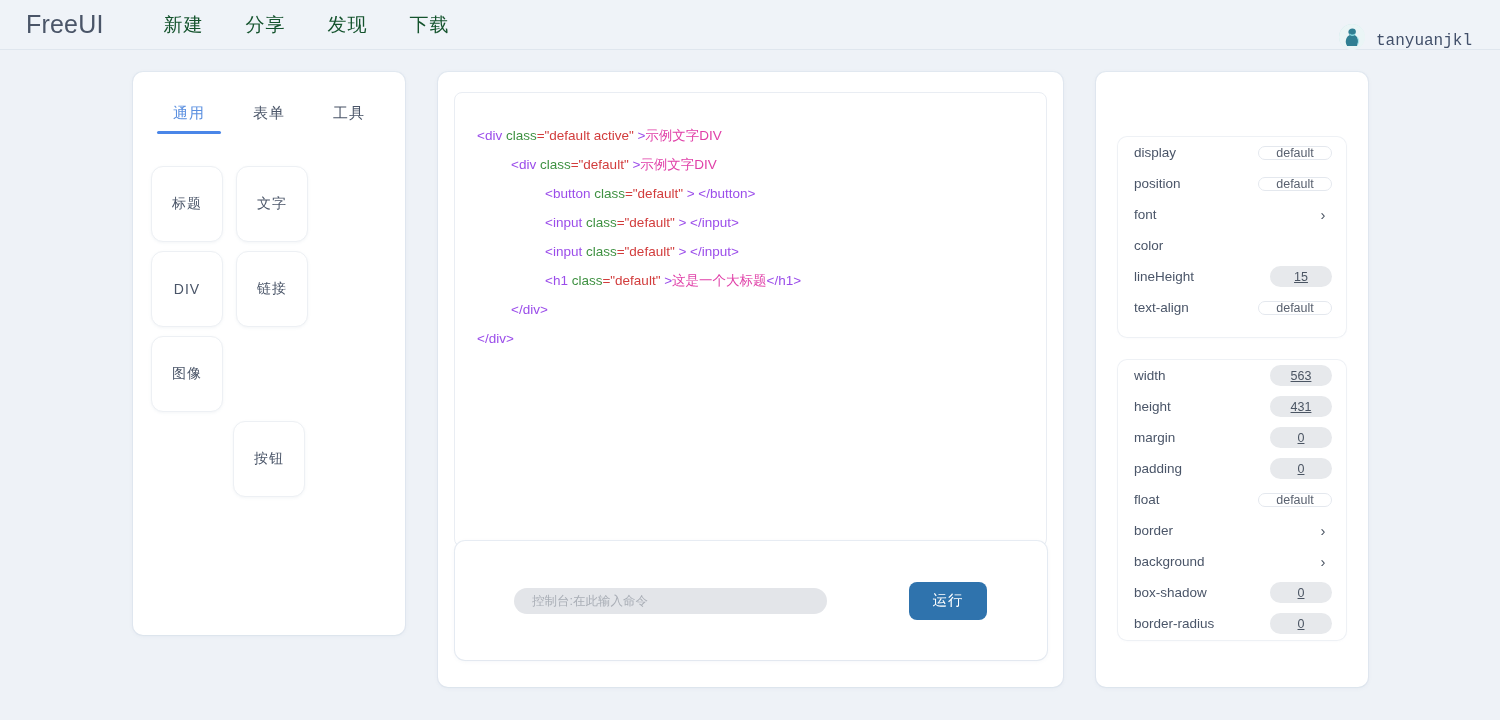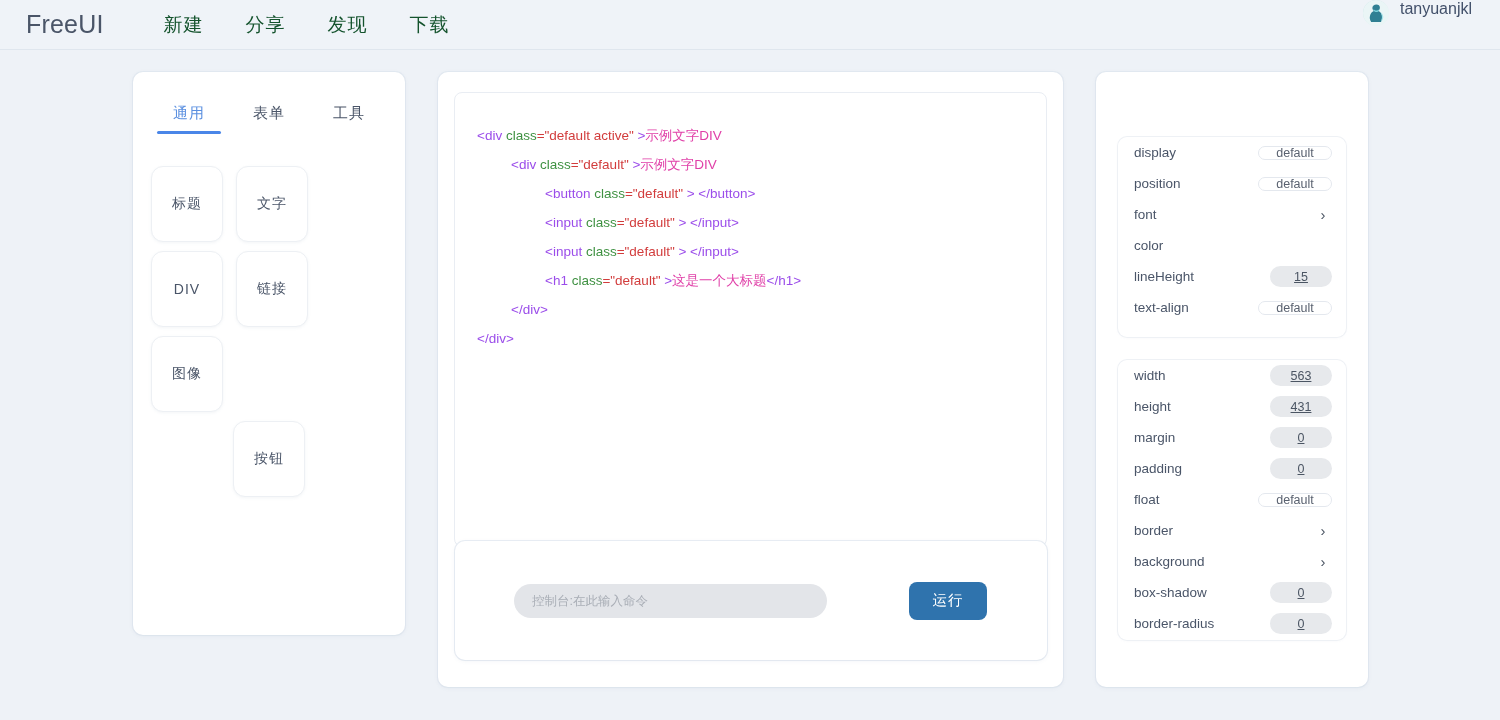--- a/index.html
+++ b/index.html
@@ -23,21 +23,21 @@
     font-size: 25px; color: #4a5568; letter-spacing: .2px;
     font-weight: 400; margin-right: 60px;
   }
   .nav { display: flex; align-items: center; gap: 42px; }
   .nav-item {
     font-size: 19px; color: #14532d; cursor: pointer;
     letter-spacing: 1px;
   }
   .user {
     position: absolute; right: 28px; top: 0; height: 50px;
-    display: flex; align-items: flex-start; gap: 11px; cursor: pointer;
+    display: flex; align-items: flex-end; gap: 11px; cursor: pointer; font-family: Liberation Mono, monospace;
   }
   .avatar {
     width: 26px; height: 26px; border-radius: 50%;
     background: radial-gradient(circle at 38% 36%, #eaf6f6 0%, #cfe7ea 42%, #e9f3f4 70%);
     overflow: hidden; position: relative; flex: 0 0 auto;
   }
   .avatar svg { position: absolute; left: 0; top: 0; }
   .user-name { font-size: 16px; color: #42506a; }
 
   
@@ -93,21 +93,21 @@
   .attr { color: #3f9142; }
   .val { color: #d23c3c; }
   .txt { color: #e040a8; }
 
   .console-panel { left: 455px; top: 491px; width: 592px; height: 119px; }
   .console-inner {
     position: absolute; inset: 0; display: flex; align-items: center;
     padding: 0 44px 0 59px; gap: 0;
   }
   .console-input {
-    width: 313px; height: 34px; border: none; outline: none;
+    width: 313px; height: 26px; border: none; outline: none;
     background: #e3e5e9; border-radius: 17px;
     padding: 0 18px; font-size: 12.5px; color: #b91c1c;
     font-family: "Liberation Sans", "DejaVu Sans", sans-serif;
   }
   .console-input::placeholder { color: #a9aeb6; }
   .run-btn {
     margin-left: 82px;
     width: 78px; height: 38px; border: none; border-radius: 8px;
     background: #2f73ad; color: #fff; font-size: 14.5px; cursor: pointer;
     letter-spacing: 1px;

